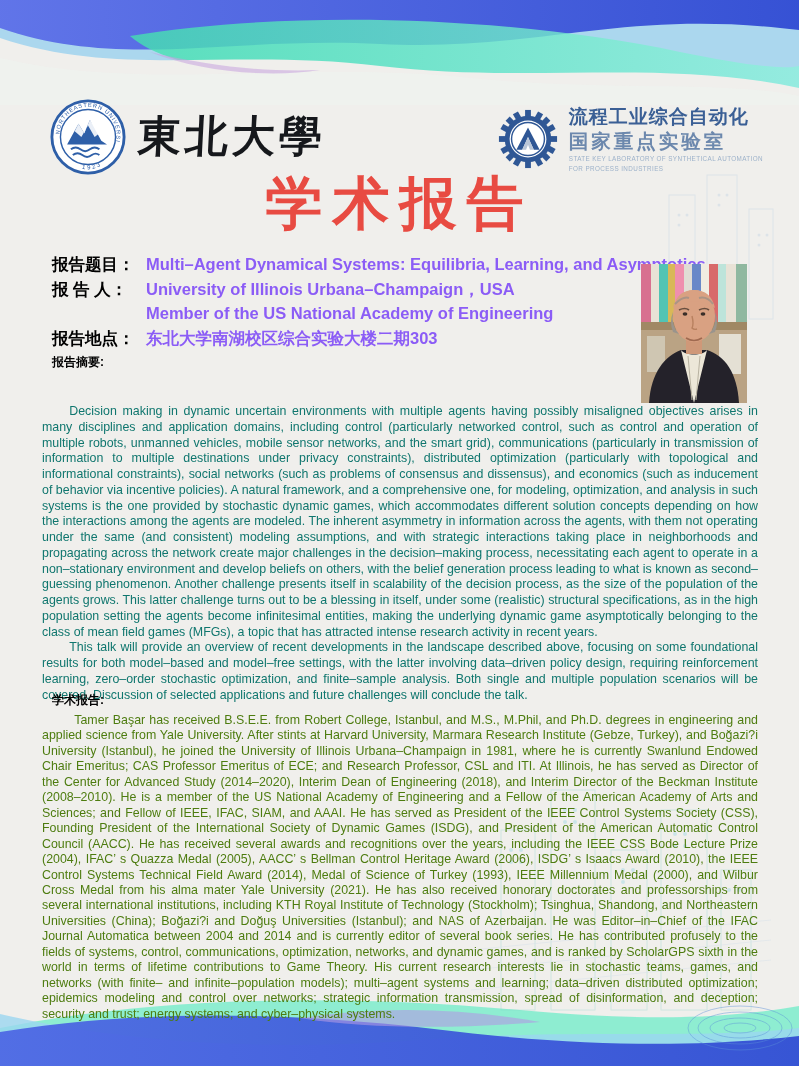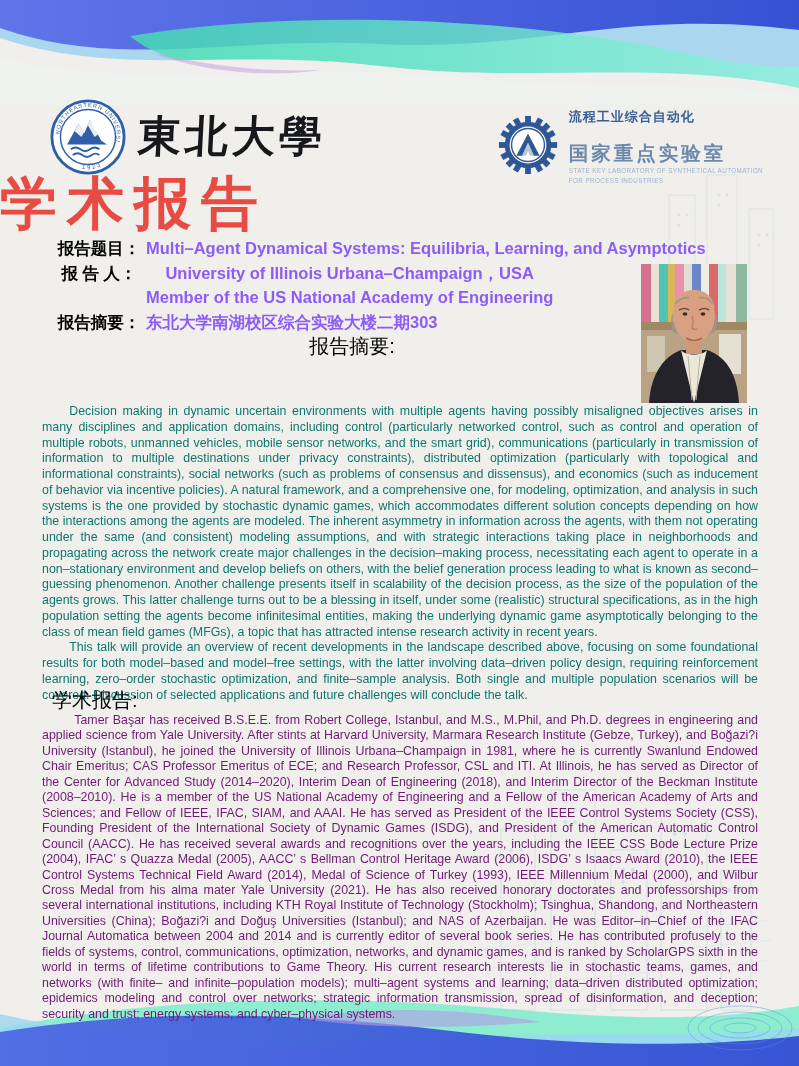--- a/index.html
+++ b/index.html
@@ -19,48 +19,48 @@
   .logos-row { position:absolute; top:97px; left:0; right:0; height:84px; z-index:2; }
   .neu-logo { position:absolute; left:50px; top:2px; display:flex; align-items:center; }
   .neu-seal { width:76px; height:76px; }
   .neu-calligraphy {
     margin-left:12px; font-family:"Liberation Serif","DejaVu Serif",serif;
     font-size:43px; font-weight:bold; color:#16181c; letter-spacing:4px;
     transform:skewX(-3deg);
   }
   .lab-logo { position:absolute; right:36px; top:8px; display:flex; align-items:center; }
   .lab-gear { width:62px; height:62px; margin-right:10px; }
-  .lab-cn1 { font-size:13px; font-weight:bold; color:#3a5f95; letter-spacing:1px; line-height:24px; }
-  .lab-cn2 { font-size:19.5px; font-weight:bold; color:#6c88ad; letter-spacing:3px; line-height:24px;margin-top:12px; }
+  .lab-cn1 { font-size:19px; font-weight:bold; color:#3a5f95; letter-spacing:1px; line-height:24px; }
+  .lab-cn2 { font-size:19.5px; font-weight:bold; color:#6c88ad; letter-spacing:3px; line-height:24px; }
   .lab-en  { font-size:6.3px; color:#9db2ca; letter-spacing:.4px; line-height:8px; margin-top:2px; }
 
   .page-title {
     position:absolute; top:166px; left:0; width:100%; z-index:2;
-    text-align:left; font-size:57px; font-weight:bold; color:#e84b42; letter-spacing:10px;
-  }
-
-  .info { position:absolute; top:236px; left:52px; width:600px; z-index:2;text-align:center; }
+    text-align:center; font-size:57px; font-weight:bold; color:#e84b42; letter-spacing:10px;
+  }
+
+  .info { position:absolute; top:252px; left:52px; width:600px; z-index:2; }
   .info-row { display:flex; align-items:flex-start; }
   .info-label { flex:0 0 94px; font-size:16.5px; font-weight:bold; color:#000; line-height:24.5px; white-space:nowrap; }
   .info-value { font-size:16.5px; font-weight:bold; color:#8b5cf6; line-height:24.5px; }
   .info-value.wide { white-space:nowrap; }
-  .section-heading { font-size:20px; font-weight:normal; color:#000; line-height:24.5px; }
+  .section-heading { font-size:12px; font-weight:bold; color:#000; line-height:24.5px; }
 
   .photo { position:absolute; left:641px; top:264px; width:106px; height:139px; z-index:2; }
 
   .abstract-text {
     position:absolute; top:404px; left:42px; width:716px; z-index:1;
     font-size:12.4px; line-height:15.75px; color:#0f766e; text-align:justify;
   }
   .abstract-text p { text-indent:2.2em; }
 
   .bio-heading { position:absolute; top:688px; left:52px; z-index:2; }
   .bio-text {
     position:absolute; top:713px; left:42px; width:716px; z-index:1;
-    font-size:12.4px; line-height:15.45px; color:#701a75; text-align:justify;
+    font-size:12.4px; line-height:15.45px; color:#4d7c0f; text-align:justify;
   }
   .bio-text p { text-indent:2.6em; }
 </style>
 </head>
 <body>
 
 <div class="poster">
 
   <svg class="wave wave-top" viewBox="0 0 799 105" aria-hidden="true">
     <defs>
@@ -220,21 +220,21 @@
       <span class="info-value wide">Multi–Agent Dynamical Systems: Equilibria, Learning, and Asymptotics</span>
     </div>
     <div class="info-row">
       <span class="info-label">报 告 人：</span>
       <span class="info-value">
         <span style="display:block">University of Illinois Urbana–Champaign，USA</span>
         <span style="display:block">Member of the US National Academy of Engineering</span>
       </span>
     </div>
     <div class="info-row">
-      <span class="info-label">报告摘要：</span>
+      <span class="info-label">报告地点：</span>
       <span class="info-value">东北大学南湖校区综合实验大楼二期303</span>
     </div>
     <div class="section-heading">报告摘要:</div>
   </div>
 
   <svg class="photo" viewBox="0 0 106 139">
     <rect x="0" y="0" width="106" height="139" fill="#c9b394"></rect>
     <g>
       <rect x="0" y="0" width="10" height="58" fill="#d87090"></rect>
         <rect x="10" y="0" width="8" height="58" fill="#e8e2d6"></rect>

